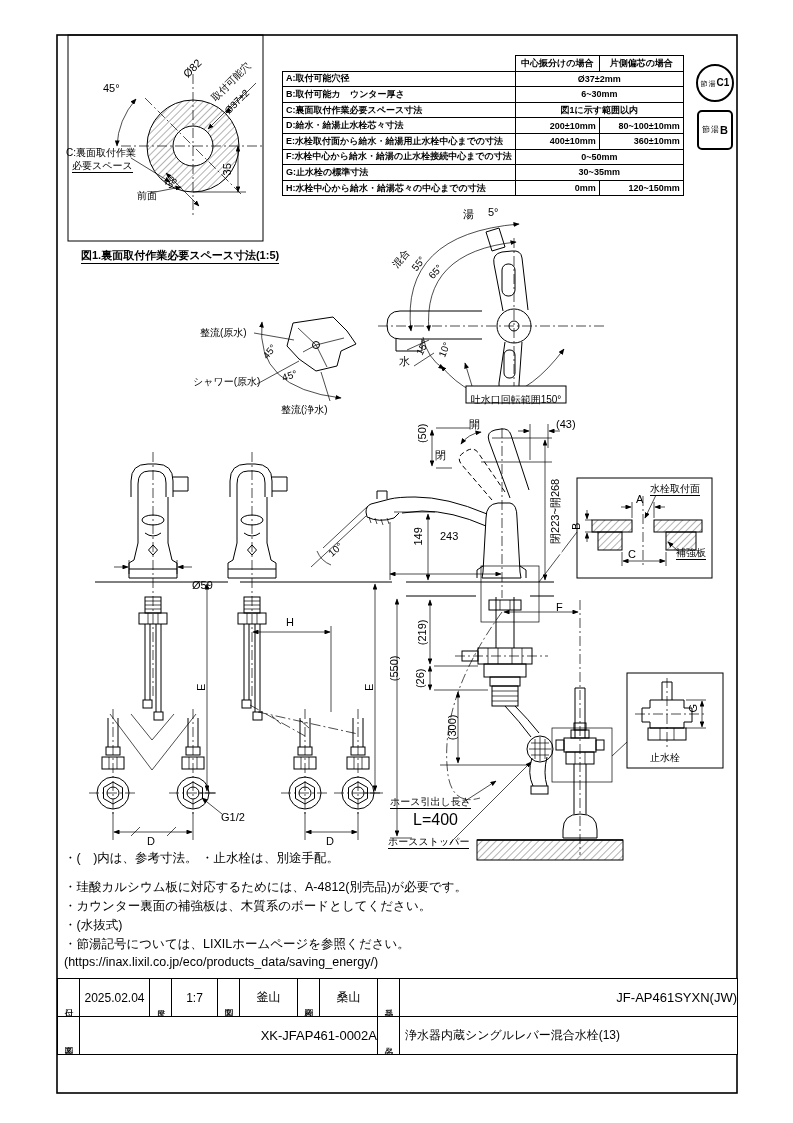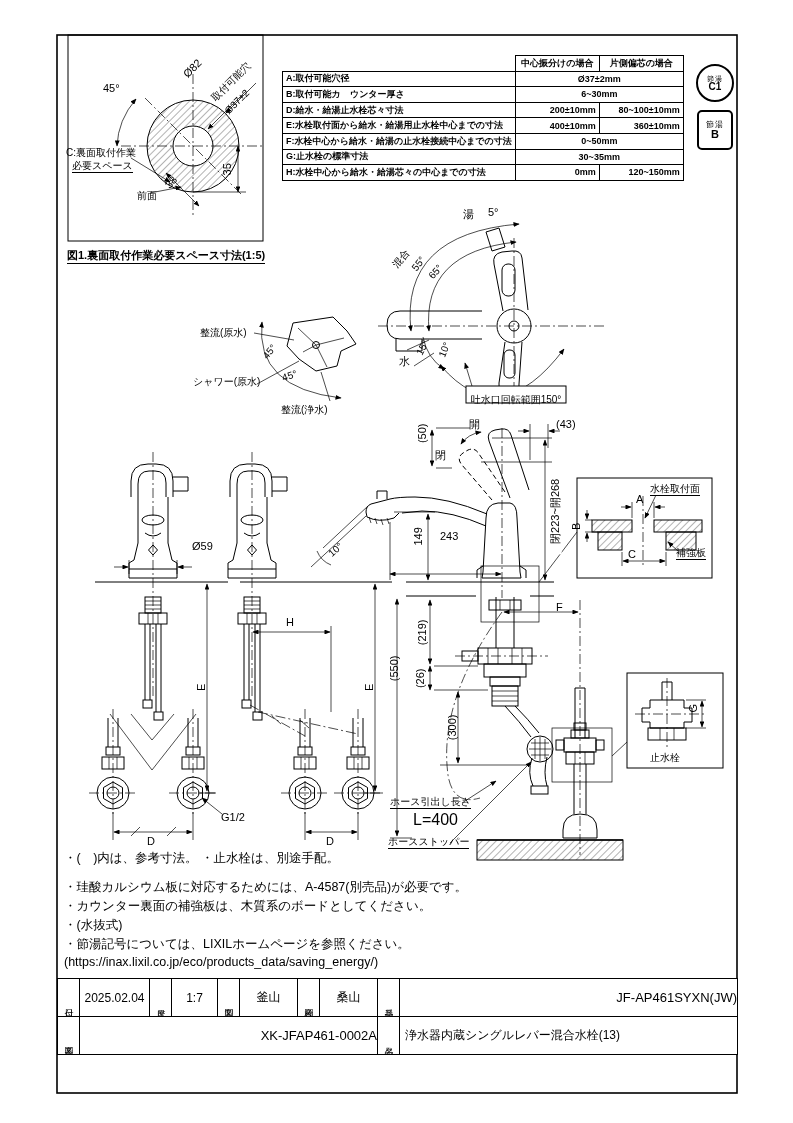--- a/index.html
+++ b/index.html
@@ -12,36 +12,36 @@
   .u{border-bottom:1px solid #000;padding-bottom:0;}
   
   .spec{position:absolute;left:282px;top:55px;border-collapse:collapse;table-layout:fixed;
         font-size:9px;font-weight:bold;}
   .spec td{border:1px solid #000;height:14.6px;padding:0 3px;overflow:hidden;white-space:nowrap;}
   .spec td.blank{border:none;}
   .spec td.hc{text-align:center;}
   .spec td.sp{text-align:center;}
   .spec td.num{text-align:right;}
   
-  .badge{position:absolute;border:2px solid #000;display:flex;flex-direction:column;
+  .badge{position:absolute;border:2px solid #000;display:flex;flex-direction:row;
          align-items:center;justify-content:center;line-height:1;}
   .badge .t1{font-size:7px;letter-spacing:1px;}
   .badge .t2{font-size:10px;font-weight:bold;}
   
   .note{position:absolute;left:64px;width:600px;font-size:12.5px;line-height:1.1;white-space:nowrap;}
   
   .tb{position:absolute;left:57px;top:978px;border-collapse:collapse;table-layout:fixed;background:#fff;}
   .tb td{border:1.5px solid #000;padding:0;overflow:hidden;font-size:12px;}
   .tb td.vl{text-align:center;vertical-align:middle;}
   .tb td.vl span{writing-mode:vertical-rl;text-orientation:upright;font-size:9px;line-height:1;}
   .tb .ctr{text-align:center;}
   .tb .big{font-size:13px;padding-left:6px;text-align:right;}
   .tb .med{font-size:12px;padding-left:5px;}
   .tb .company{font-size:21px;font-weight:bold;text-align:center;letter-spacing:1px;}
-  .fig1{position:absolute;left:67px;top:248px;font-size:11px;font-weight:bold;
+  .fig1{position:absolute;left:81px;top:248px;font-size:11px;font-weight:bold;
         border-bottom:1px solid #000;white-space:nowrap;}
   .rangebox{position:absolute;left:466px;top:386px;width:100px;height:27px;
         display:flex;align-items:center;justify-content:center;font-size:10px;white-space:nowrap;}
 </style>
 </head>
 <body>
 
 <div id="sheet">
 
 <svg id="lineart" width="793" height="1123" viewBox="0 0 793 1123">
@@ -288,20 +288,24 @@
         </tr>
   <tr>
           <td>A:取付可能穴径</td>
           <td class="sp" colspan="2">Ø37±2mm</td>
         </tr>
   <tr>
           <td>B:取付可能カ゚ウンター厚さ</td>
           <td class="sp" colspan="2">6~30mm</td>
         </tr>
   <tr>
+          <td>C:裏面取付作業必要スペース寸法</td>
+          <td class="sp" colspan="2">図1に示す範囲以内</td>
+        </tr>
+  <tr>
           <td>D:給水・給湯止水栓芯々寸法</td>
           <td class="num">200±10mm</td>
           <td class="num">80~100±10mm</td>
         </tr>
   <tr>
           <td>E:水栓取付面から給水・給湯用止水栓中心までの寸法</td>
           <td class="num">400±10mm</td>
           <td class="num">360±10mm</td>
         </tr>
   <tr>
@@ -340,21 +344,21 @@
 <div class="lb" style="left:463px;top:208px">湯</div>
 <div class="lb" style="left:488px;top:206px">5°</div>
 <div class="lb s10" style="left:391px;top:253px;transform:rotate(-50deg)">混合</div>
 <div class="lb s10" style="left:411px;top:258px;transform:rotate(-52deg)">55°</div>
 <div class="lb s10" style="left:428px;top:266px;transform:rotate(-48deg)">65°</div>
 <div class="lb s10" style="left:415px;top:342px;transform:rotate(-62deg)">15°</div>
 <div class="lb s10" style="left:437px;top:344px;transform:rotate(-68deg)">10°</div>
 <div class="lb" style="left:399px;top:355px">水</div>
 <div class="rangebox">吐水口回転範囲150°</div>
 
-<div class="lb" style="left:192px;top:540px">Ø59</div>
+<div class="lb" style="left:192px;top:579px">Ø59</div>
 <div class="lb" style="left:286px;top:616px">H</div>
 <div class="lb r" style="left:193px;top:681px;width:16px;transform:rotate(-90deg)">E</div>
 <div class="lb r" style="left:361px;top:681px;width:16px;transform:rotate(-90deg)">E</div>
 <div class="lb" style="left:221px;top:811px">G1/2</div>
 <div class="lb" style="left:147px;top:835px">D</div>
 <div class="lb" style="left:326px;top:835px">D</div>
 
 <div class="lb r" style="left:408px;top:427px;width:28px;transform:rotate(-90deg)">(50)</div>
 <div class="lb" style="left:469px;top:418px">開</div>
 <div class="lb" style="left:435px;top:449px">閉</div>
@@ -375,21 +379,21 @@
 <div class="lb s10 u" style="left:650px;top:483px">水栓取付面</div>
 <div class="lb" style="left:636px;top:493px">A</div>
 <div class="lb r" style="left:569px;top:520px;width:14px;transform:rotate(-90deg)">B</div>
 <div class="lb" style="left:628px;top:548px">C</div>
 <div class="lb s10 u" style="left:676px;top:547px">補強板</div>
 
 <div class="lb r" style="left:686px;top:702px;width:14px;transform:rotate(-90deg)">G</div>
 <div class="lb s10" style="left:650px;top:752px">止水栓</div>
 
 <div class="note" style="top:852px">・(　)内は、参考寸法。 ・止水栓は、別途手配。</div>
-<div class="note" style="top:881px">・珪酸カルシウム板に対応するためには、A-4587(別売品)が必要です。</div>
+<div class="note" style="top:881px">・珪酸カルシウム板に対応するためには、A-4812(別売品)が必要です。</div>
 <div class="note" style="top:900px">・カウンター裏面の補強板は、木質系のボードとしてください。</div>
 <div class="note" style="top:919px">・(水抜式)</div>
 <div class="note" style="top:956px">(https://inax.lixil.co.jp/eco/products_data/saving_energy/)</div>
 <div class="note" style="top:938px">・節湯記号については、LIXILホームページを参照ください。</div>
 
 <table class="tb">
   <colgroup>
     <col style="width:22px">
         <col style="width:70px">
         <col style="width:22px">

